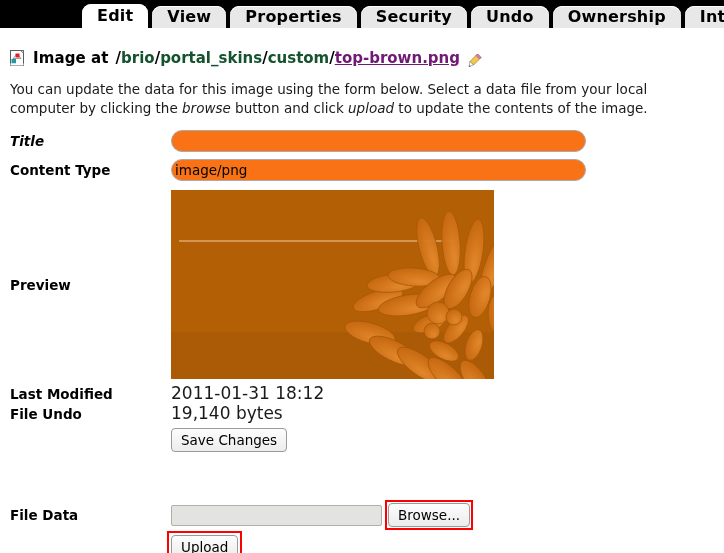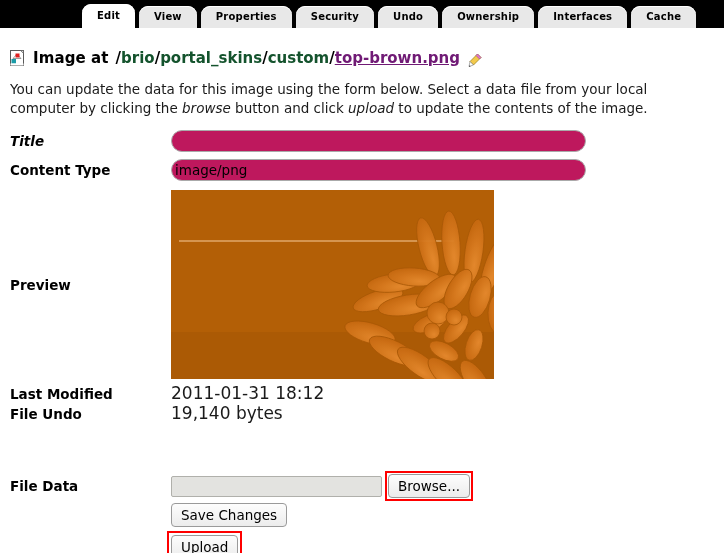--- a/index.html
+++ b/index.html
@@ -35,21 +35,21 @@
   }
   .tab {
     position: relative;
     height: 22px;
     line-height: 22px;
     padding: 0 15px;
     margin-top: 6px;
     background: #e8e8e8;
     color: #000000;
     font-family: "DejaVu Sans", "Liberation Sans", sans-serif;
-    font-size: 10px;
+    font-size: 16px;
     font-weight: bold;
     border-top-left-radius: 9px;
     border-top-right-radius: 9px;
     box-shadow: inset 0 1px 0 #ffffff;
     margin-left: 4px;
     cursor: pointer;
     letter-spacing: 0.2px;
   }
   .tab:first-child { margin-left: 0; }
   .tab.active {
@@ -129,21 +129,21 @@
   }
   .flabel.req { font-style: italic; }
   .fvalue { flex: 1 1 auto; }
 
   input.txt {
     width: 415px;
     height: 22px;
     box-sizing: border-box;
     border: 1px solid #aaaaaa;
     border-radius: 11px;
-    background: #be185d;
+    background: #f97316;
     font-family: "DejaVu Sans", "Liberation Sans", sans-serif;
     font-size: 13.5px;
     color: #000000;
     padding: 0 3px;
     outline: none;
   }
 
   .row-title { margin-bottom: 7px; }
   .row-ctype { margin-bottom: 9px; }
 
@@ -355,34 +355,34 @@
   <div class="frow row-lastmod">
     <div class="flabel">Last Modified</div>
     <div class="fvalue static-val">2011-01-31 18:12</div>
   </div>
 
   <div class="frow row-filesize">
     <div class="flabel">File Undo</div>
     <div class="fvalue static-val">19,140 bytes</div>
   </div>
 
+  <div class="frow row-save">
+    <div class="flabel"></div>
+    <div class="fvalue">
+      <button class="btn">Save Changes</button>
+    </div>
+  </div>
+
   <div class="frow row-filedata">
     <div class="flabel">File Data</div>
     <div class="fvalue">
       <span class="file-input-fake"><span class="caret"></span></span><span class="browse-holder"><button class="btn">Browse...</button><span class="redbox browse"></span></span>
     </div>
   </div>
 
-  <div class="frow row-save">
-    <div class="flabel"></div>
-    <div class="fvalue">
-      <button class="btn">Save Changes</button>
-    </div>
-  </div>
-
   <div class="frow row-upload">
     <div class="flabel"></div>
     <div class="fvalue">
       <span class="upload-holder"><button class="btn">Upload</button><span class="redbox upload"></span></span>
     </div>
   </div>
 
 </div>
 
 </body></html>

